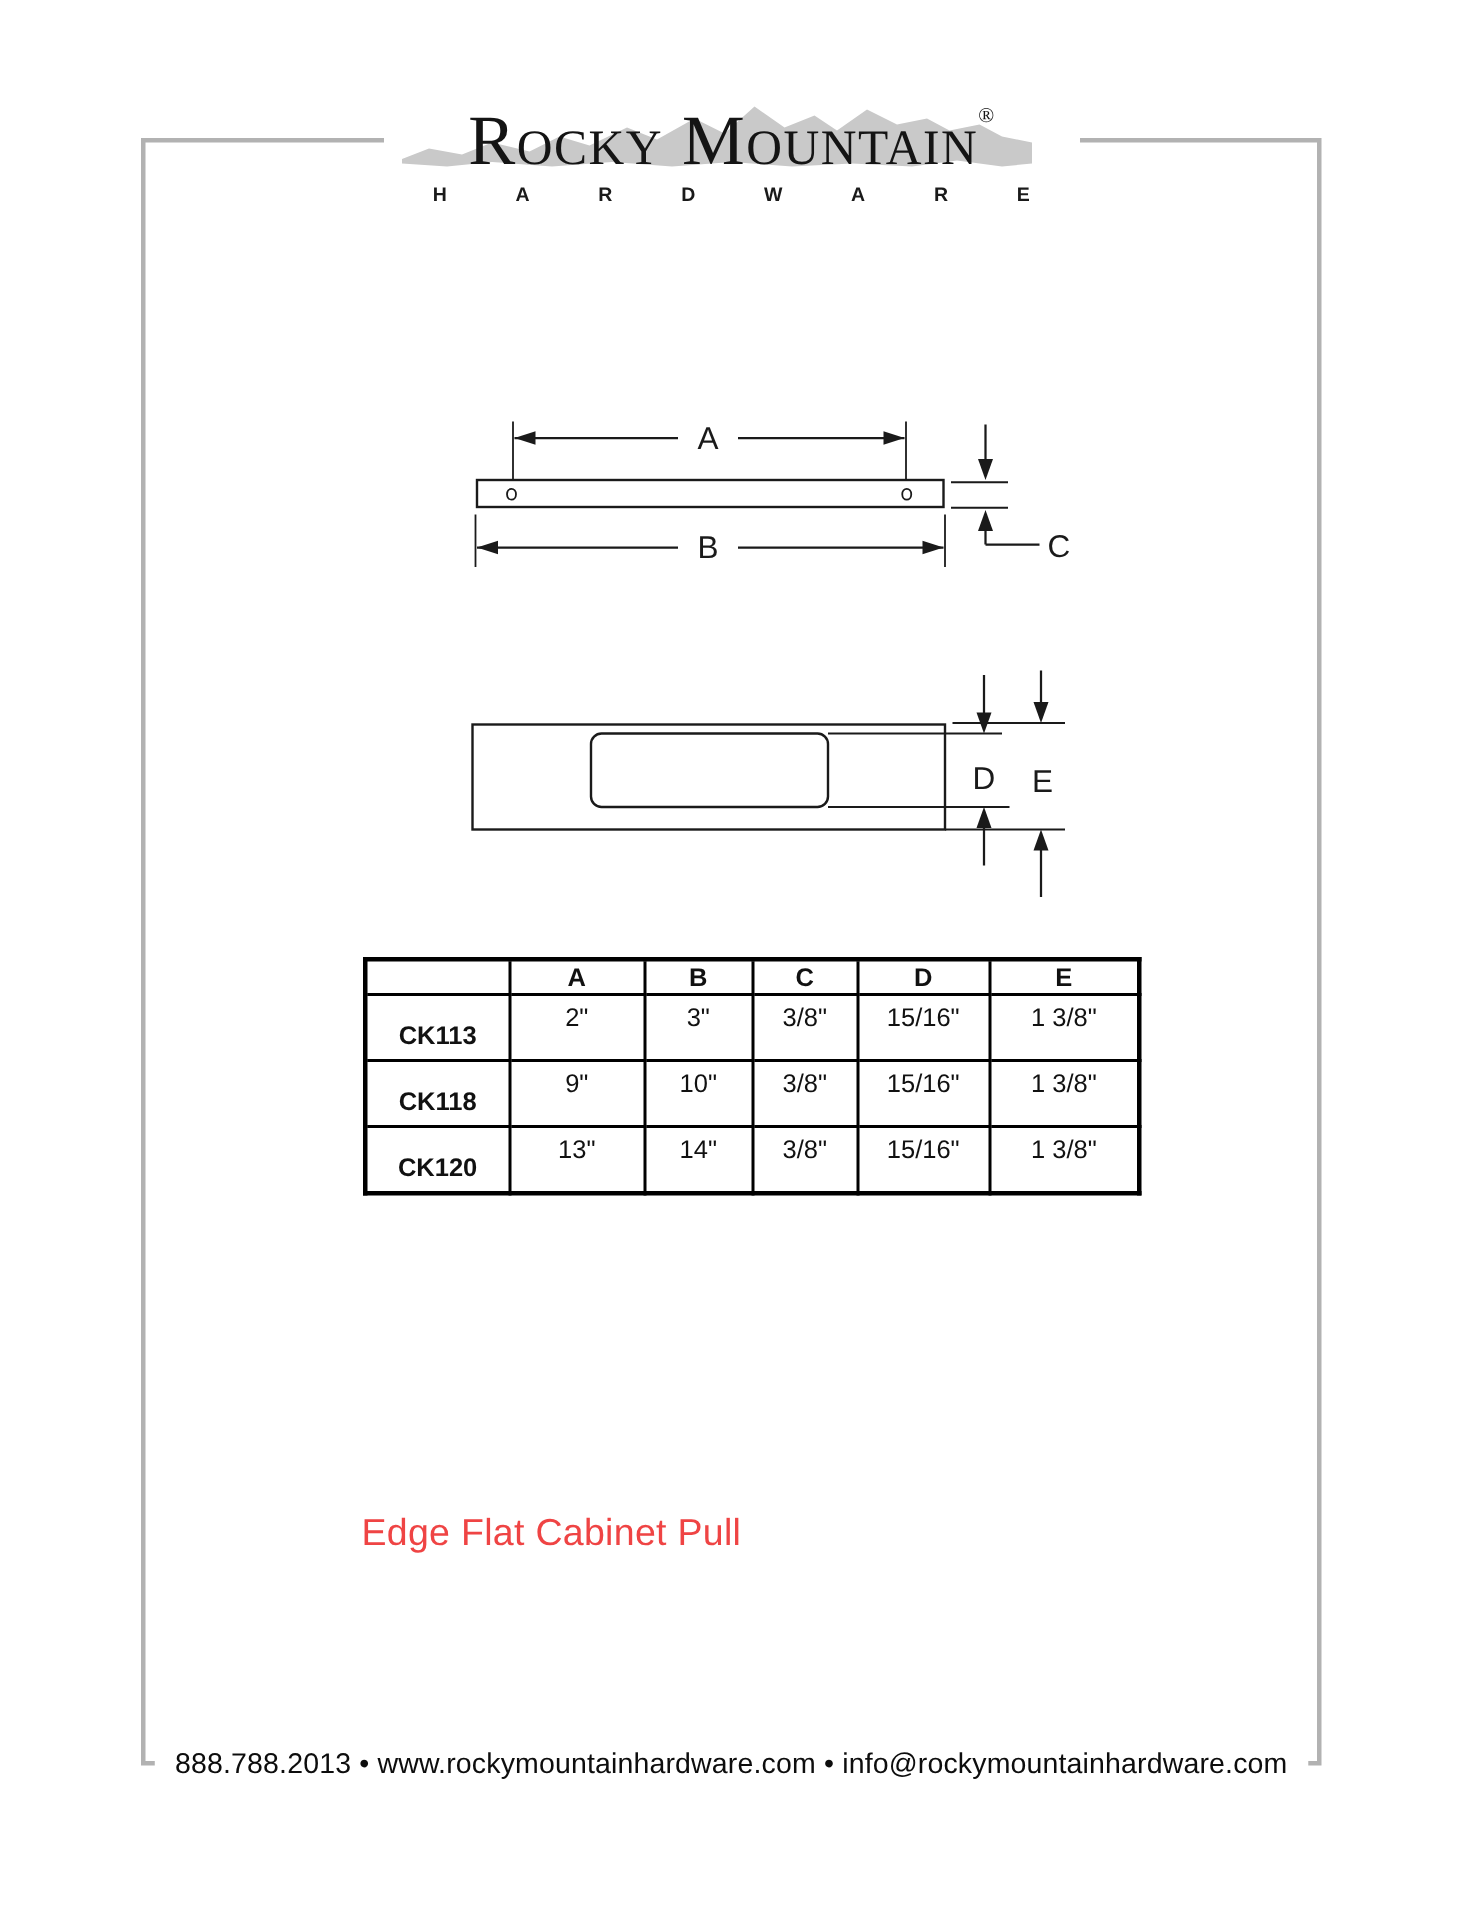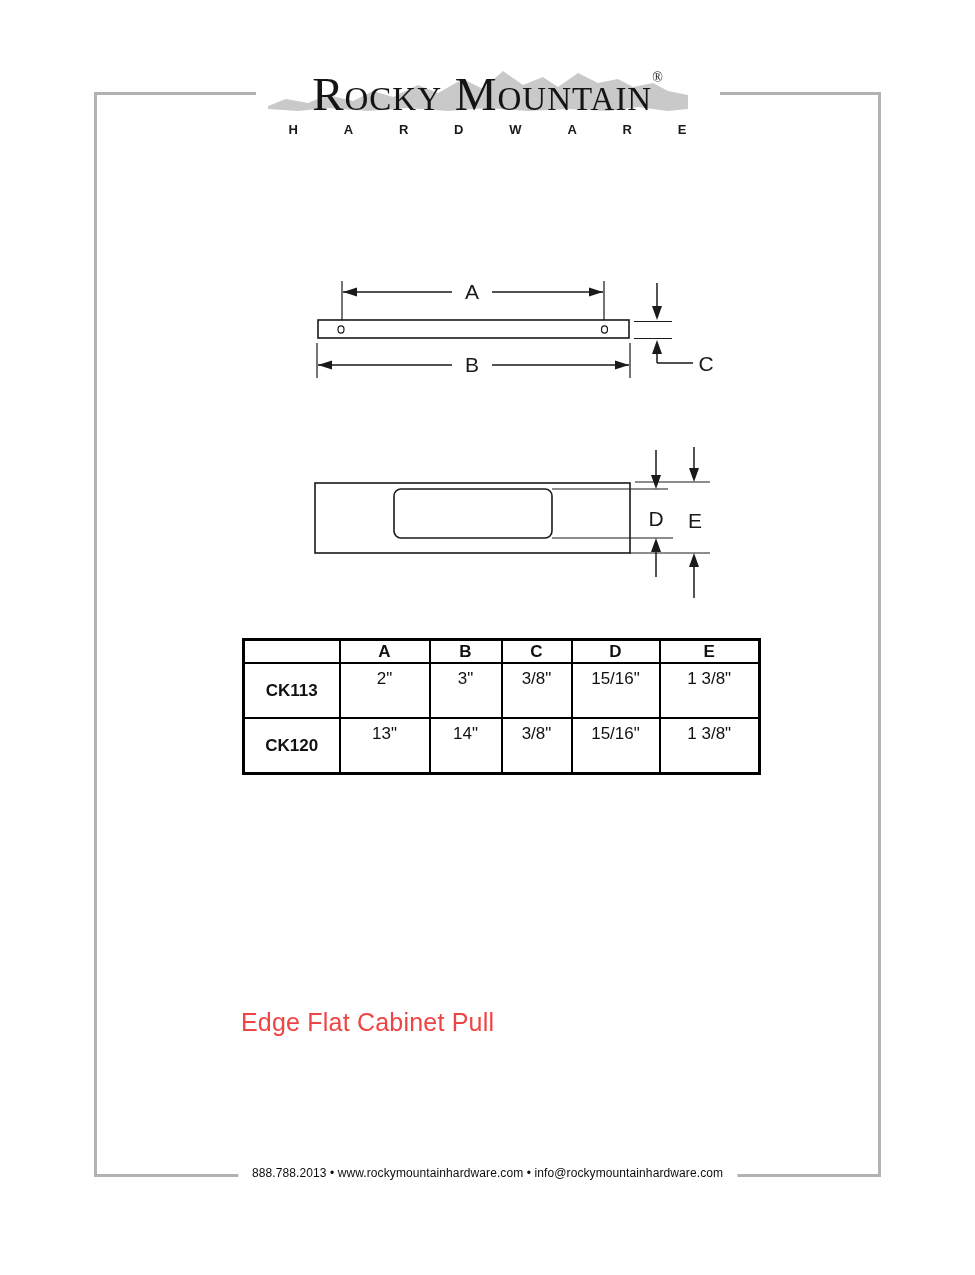--- a/index.html
+++ b/index.html
@@ -31,29 +31,29 @@
   .drawing .part{fill:#fff;stroke:#1a1a1a;stroke-width:1.6;}
 
   
   table.spec{position:absolute;left:242px;top:638px;width:516px;
              border-collapse:collapse;table-layout:fixed;}
   table.spec td,table.spec th{border:2px solid #000;text-align:center;
              font-size:17px;overflow:hidden;}
   table.spec{border:3px solid #000;}
   table.spec th{height:21px;font-weight:bold;padding:0;}
   table.spec td{height:37px;}
-  td.model{font-weight:bold;vertical-align:bottom;padding:0 0 16px 0;}
+  td.model{font-weight:bold;vertical-align:bottom;padding:0 0 5px 0;}
   td.val{vertical-align:top;padding:5px 0 0 0;}
 
   .product-title{position:absolute;left:241px;top:1008px;font-size:25px;
                  letter-spacing:0.2px;color:#ef4444;}
 
   .footer{position:absolute;left:50%;top:1164px;transform:translateX(-50%);
           background:#fff;z-index:2;padding:2px 14px;white-space:nowrap;
-          font-size:12px;letter-spacing:0.1px;color:#0d0d0d;}
+          font-size:19px;letter-spacing:0.1px;color:#0d0d0d;}
 </style>
 </head>
 <body>
 
 <div class="page">
 
   <div class="frame"></div>
 
   <div class="logo">
     <svg class="mountains" width="420" height="54" viewBox="0 0 420 54">
@@ -145,20 +145,28 @@
     <tbody id="spec-body">
         <tr>
           <td class="model">CK113</td>
           <td class="val">2"</td>
           <td class="val">3"</td>
           <td class="val">3/8"</td>
           <td class="val">15/16"</td>
           <td class="val">1 3/8"</td>
         </tr>
         <tr>
+          <td class="model">CK118</td>
+          <td class="val">9"</td>
+          <td class="val">10"</td>
+          <td class="val">3/8"</td>
+          <td class="val">15/16"</td>
+          <td class="val">1 3/8"</td>
+        </tr>
+        <tr>
           <td class="model">CK120</td>
           <td class="val">13"</td>
           <td class="val">14"</td>
           <td class="val">3/8"</td>
           <td class="val">15/16"</td>
           <td class="val">1 3/8"</td>
         </tr>
       </tbody>
   </table>
 

